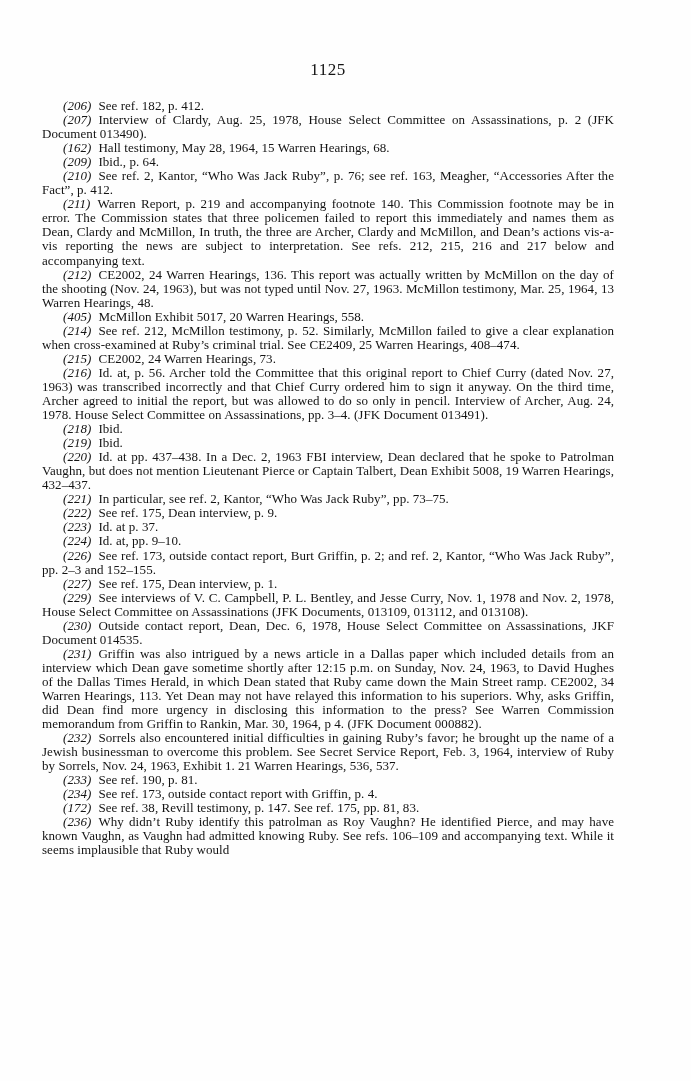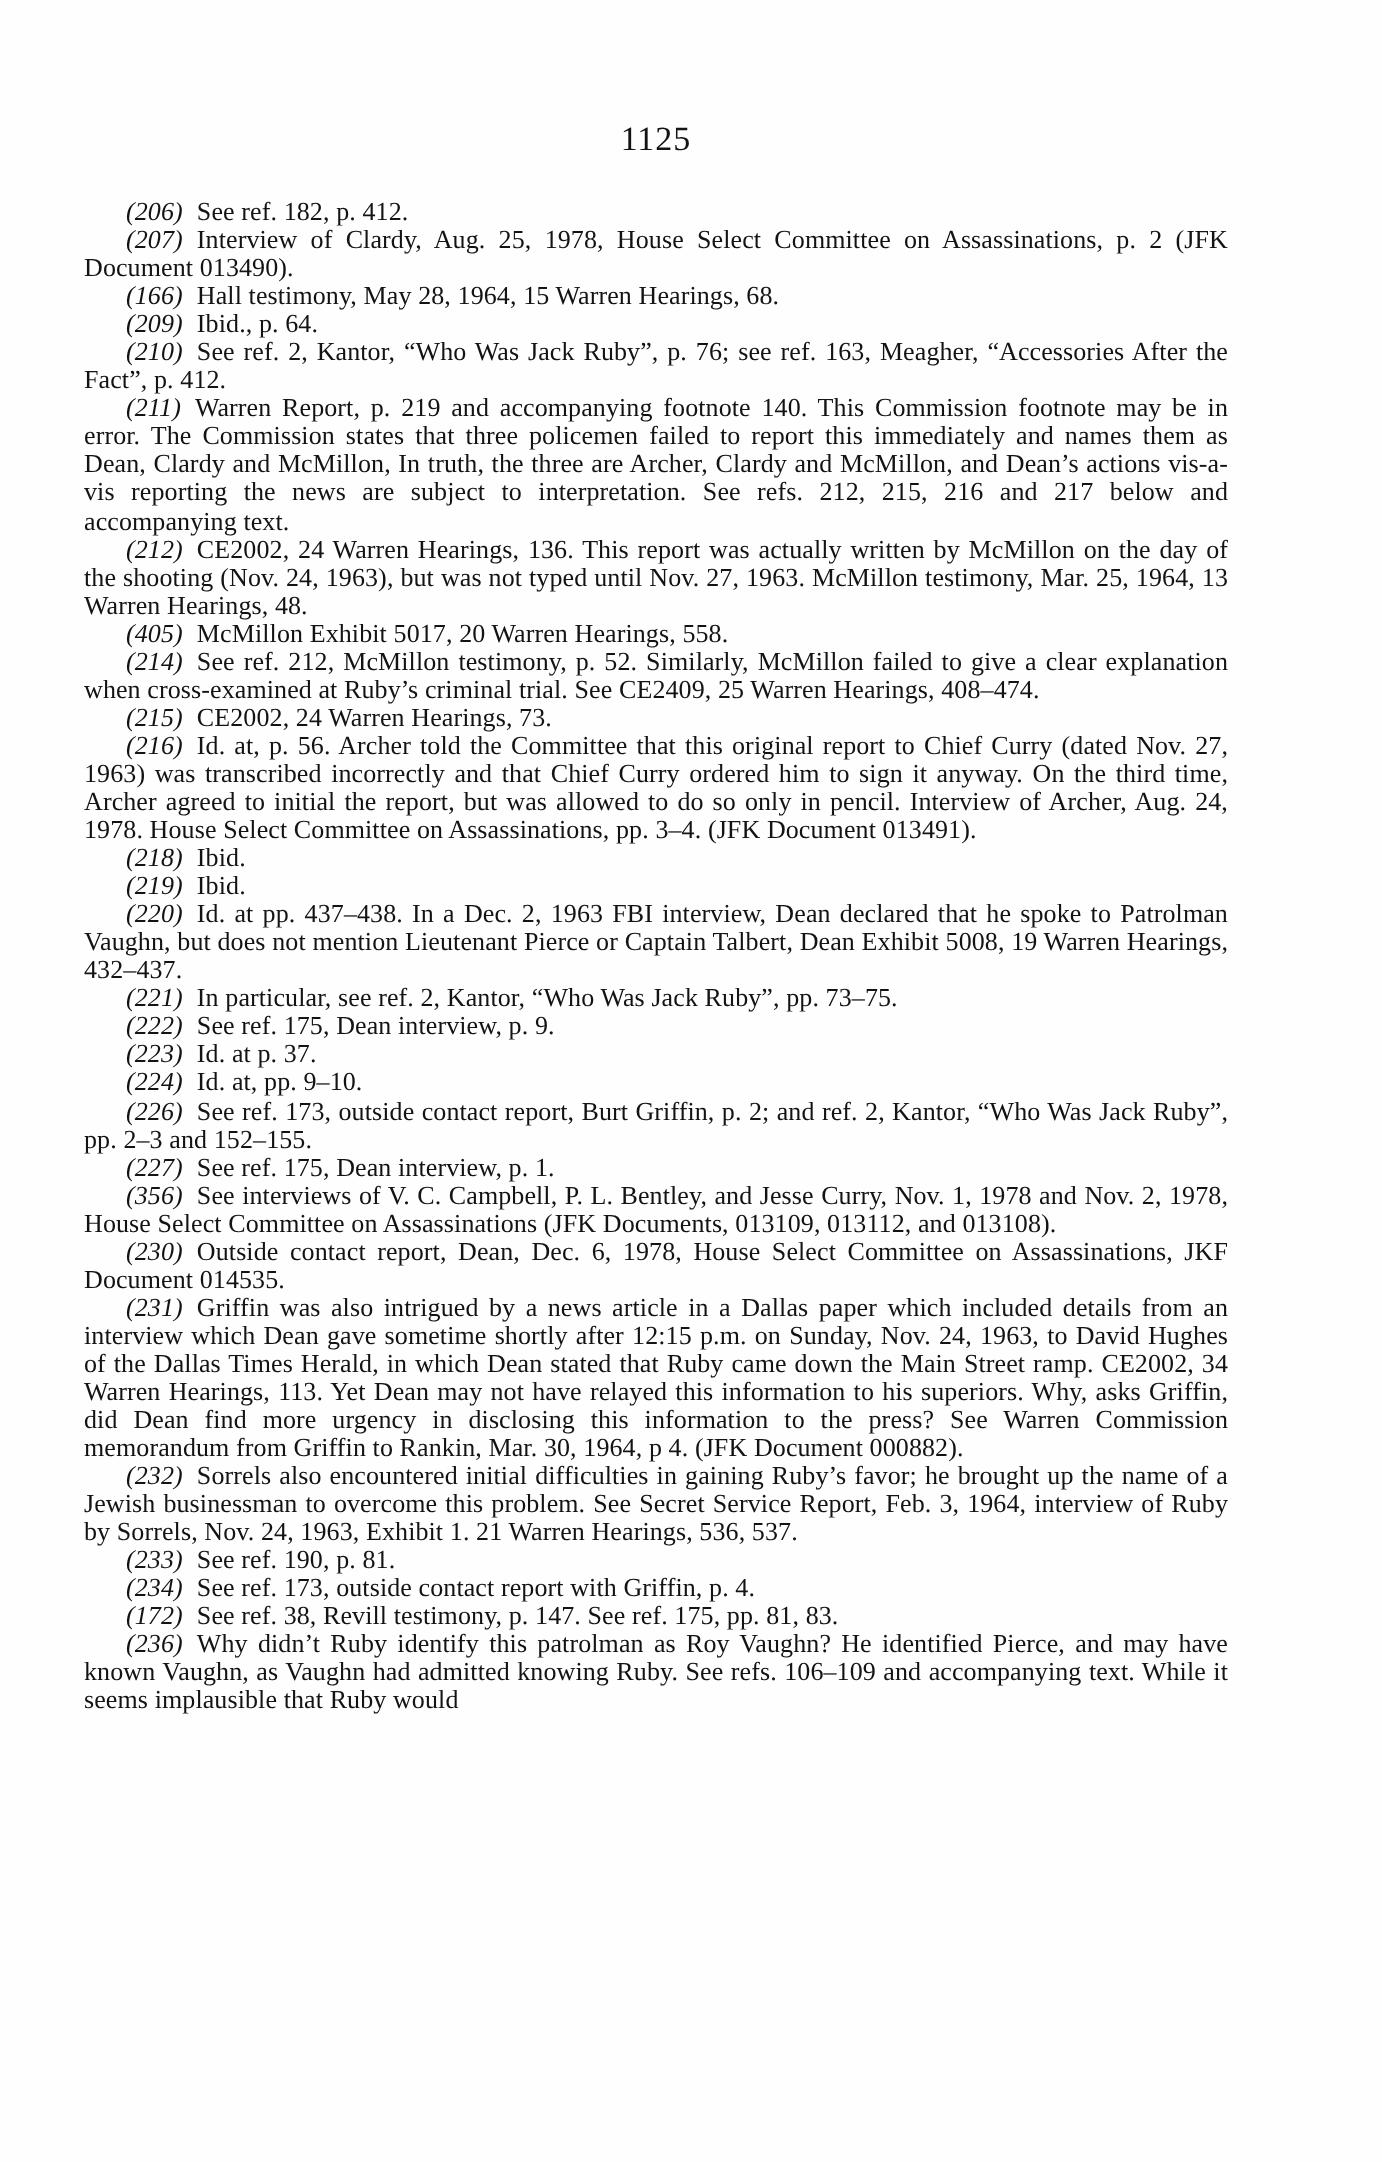--- a/index.html
+++ b/index.html
@@ -46,39 +46,39 @@
 </style>
 </head>
 <body>
 
 <main class="page">
   <div class="content">
     <div class="page-number">1125</div>
     <div class="footnotes" id="footnotes">
         <p class="footnote"><span class="fn-num">(206)</span><span class="fn-text">See ref. 182, p. 412.</span></p>
         <p class="footnote"><span class="fn-num">(207)</span><span class="fn-text">Interview of Clardy, Aug. 25, 1978, House Select Committee on Assassinations, p. 2 (JFK Document 013490).</span></p>
-        <p class="footnote"><span class="fn-num">(166)</span><span class="fn-text">Hall testimony, May 28, 1964, 15 Warren Hearings, 68.</span></p>
+        <p class="footnote"><span class="fn-num">(162)</span><span class="fn-text">Hall testimony, May 28, 1964, 15 Warren Hearings, 68.</span></p>
         <p class="footnote"><span class="fn-num">(209)</span><span class="fn-text">Ibid., p. 64.</span></p>
         <p class="footnote"><span class="fn-num">(210)</span><span class="fn-text">See ref. 2, Kantor, “Who Was Jack Ruby”, p. 76; see ref. 163, Meagher, “Accessories After the Fact”, p. 412.</span></p>
         <p class="footnote"><span class="fn-num">(211)</span><span class="fn-text">Warren Report, p. 219 and accompanying footnote 140. This Commission footnote may be in error. The Commission states that three policemen failed to report this immediately and names them as Dean, Clardy and McMillon, In truth, the three are Archer, Clardy and McMillon, and Dean’s actions vis-a-vis reporting the news are subject to interpretation. See refs. 212, 215, 216 and 217 below and accompanying text.</span></p>
         <p class="footnote"><span class="fn-num">(212)</span><span class="fn-text">CE2002, 24 Warren Hearings, 136. This report was actually written by McMillon on the day of the shooting (Nov. 24, 1963), but was not typed until Nov. 27, 1963. McMillon testimony, Mar. 25, 1964, 13 Warren Hearings, 48.</span></p>
         <p class="footnote"><span class="fn-num">(405)</span><span class="fn-text">McMillon Exhibit 5017, 20 Warren Hearings, 558.</span></p>
         <p class="footnote"><span class="fn-num">(214)</span><span class="fn-text">See ref. 212, McMillon testimony, p. 52. Similarly, McMillon failed to give a clear explanation when cross-examined at Ruby’s criminal trial. See CE2409, 25 Warren Hearings, 408–474.</span></p>
         <p class="footnote"><span class="fn-num">(215)</span><span class="fn-text">CE2002, 24 Warren Hearings, 73.</span></p>
         <p class="footnote"><span class="fn-num">(216)</span><span class="fn-text">Id. at, p. 56. Archer told the Committee that this original report to Chief Curry (dated Nov. 27, 1963) was transcribed incorrectly and that Chief Curry ordered him to sign it anyway. On the third time, Archer agreed to initial the report, but was allowed to do so only in pencil. Interview of Archer, Aug. 24, 1978. House Select Committee on Assassinations, pp. 3–4. (JFK Document 013491).</span></p>
         <p class="footnote"><span class="fn-num">(218)</span><span class="fn-text">Ibid.</span></p>
         <p class="footnote"><span class="fn-num">(219)</span><span class="fn-text">Ibid.</span></p>
         <p class="footnote"><span class="fn-num">(220)</span><span class="fn-text">Id. at pp. 437–438. In a Dec. 2, 1963 FBI interview, Dean declared that he spoke to Patrolman Vaughn, but does not mention Lieutenant Pierce or Captain Talbert, Dean Exhibit 5008, 19 Warren Hearings, 432–437.</span></p>
         <p class="footnote"><span class="fn-num">(221)</span><span class="fn-text">In particular, see ref. 2, Kantor, “Who Was Jack Ruby”, pp. 73–75.</span></p>
         <p class="footnote"><span class="fn-num">(222)</span><span class="fn-text">See ref. 175, Dean interview, p. 9.</span></p>
         <p class="footnote"><span class="fn-num">(223)</span><span class="fn-text">Id. at p. 37.</span></p>
         <p class="footnote"><span class="fn-num">(224)</span><span class="fn-text">Id. at, pp. 9–10.</span></p>
         <p class="footnote"><span class="fn-num">(226)</span><span class="fn-text">See ref. 173, outside contact report, Burt Griffin, p. 2; and ref. 2, Kantor, “Who Was Jack Ruby”, pp. 2–3 and 152–155.</span></p>
         <p class="footnote"><span class="fn-num">(227)</span><span class="fn-text">See ref. 175, Dean interview, p. 1.</span></p>
-        <p class="footnote"><span class="fn-num">(356)</span><span class="fn-text">See interviews of V. C. Campbell, P. L. Bentley, and Jesse Curry, Nov. 1, 1978 and Nov. 2, 1978, House Select Committee on Assassinations (JFK Documents, 013109, 013112, and 013108).</span></p>
+        <p class="footnote"><span class="fn-num">(229)</span><span class="fn-text">See interviews of V. C. Campbell, P. L. Bentley, and Jesse Curry, Nov. 1, 1978 and Nov. 2, 1978, House Select Committee on Assassinations (JFK Documents, 013109, 013112, and 013108).</span></p>
         <p class="footnote"><span class="fn-num">(230)</span><span class="fn-text">Outside contact report, Dean, Dec. 6, 1978, House Select Committee on Assassinations, JKF Document 014535.</span></p>
         <p class="footnote"><span class="fn-num">(231)</span><span class="fn-text">Griffin was also intrigued by a news article in a Dallas paper which included details from an interview which Dean gave sometime shortly after 12:15 p.m. on Sunday, Nov. 24, 1963, to David Hughes of the Dallas Times Herald, in which Dean stated that Ruby came down the Main Street ramp. CE2002, 34 Warren Hearings, 113. Yet Dean may not have relayed this information to his superiors. Why, asks Griffin, did Dean find more urgency in disclosing this information to the press? See Warren Commission memorandum from Griffin to Rankin, Mar. 30, 1964, p 4. (JFK Document 000882).</span></p>
         <p class="footnote"><span class="fn-num">(232)</span><span class="fn-text">Sorrels also encountered initial difficulties in gaining Ruby’s favor; he brought up the name of a Jewish businessman to overcome this problem. See Secret Service Report, Feb. 3, 1964, interview of Ruby by Sorrels, Nov. 24, 1963, Exhibit 1. 21 Warren Hearings, 536, 537.</span></p>
         <p class="footnote"><span class="fn-num">(233)</span><span class="fn-text">See ref. 190, p. 81.</span></p>
         <p class="footnote"><span class="fn-num">(234)</span><span class="fn-text">See ref. 173, outside contact report with Griffin, p. 4.</span></p>
         <p class="footnote"><span class="fn-num">(172)</span><span class="fn-text">See ref. 38, Revill testimony, p. 147. See ref. 175, pp. 81, 83.</span></p>
         <p class="footnote"><span class="fn-num">(236)</span><span class="fn-text">Why didn’t Ruby identify this patrolman as Roy Vaughn? He identified Pierce, and may have known Vaughn, as Vaughn had admitted knowing Ruby. See refs. 106–109 and accompanying text. While it seems implausible that Ruby would</span></p>
       </div>
   </div>
 </main>

